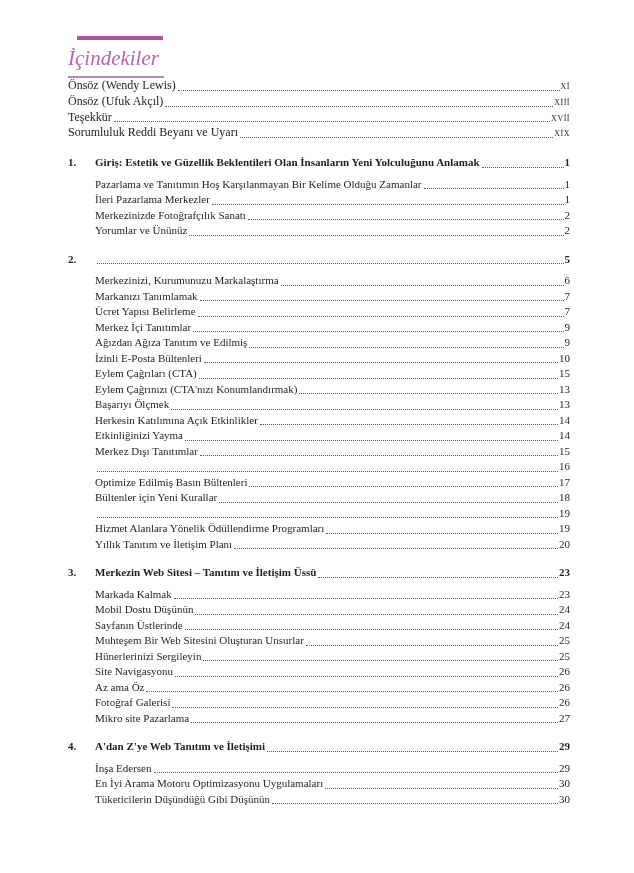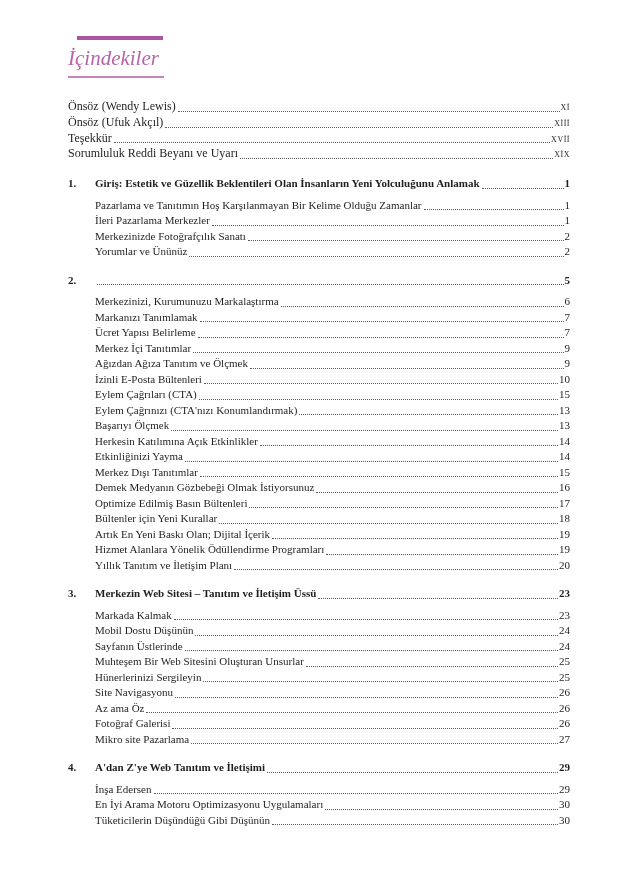--- a/index.html
+++ b/index.html
@@ -19,21 +19,20 @@
     box-sizing: border-box;
     width: 634px;
     height: 873px;
     padding: 36px 64px 20px 68px;
     background: #ffffff;
   }
 
   
   .masthead {
     width: 96px;
-    margin-bottom: 21px;
   }
   .masthead-bar {
     height: 4px;
     width: 86px;
     margin-left: 9px;
     background: var(--accent, #ab54a0);
   }
   .masthead-title {
     font-style: italic;
     font-size: 21px;
@@ -174,21 +173,21 @@
     <span class="toc-label">Ücret Yapısı Belirleme</span>
     <span class="dots"></span>
     <span class="toc-page">7</span>
   </div>
           <div class="toc-row">
     <span class="toc-label">Merkez İçi Tanıtımlar</span>
     <span class="dots"></span>
     <span class="toc-page">9</span>
   </div>
           <div class="toc-row">
-    <span class="toc-label">Ağızdan Ağıza Tanıtım ve Ölçmek</span>
+    <span class="toc-label">Ağızdan Ağıza Tanıtım ve Edilmiş</span>
     <span class="dots"></span>
     <span class="toc-page">9</span>
   </div>
           <div class="toc-row">
     <span class="toc-label">İzinli E-Posta Bültenleri</span>
     <span class="dots"></span>
     <span class="toc-page">10</span>
   </div>
           <div class="toc-row">
     <span class="toc-label">Eylem Çağrıları (CTA)</span>
@@ -214,36 +213,34 @@
     <span class="toc-label">Etkinliğinizi Yayma</span>
     <span class="dots"></span>
     <span class="toc-page">14</span>
   </div>
           <div class="toc-row">
     <span class="toc-label">Merkez Dışı Tanıtımlar</span>
     <span class="dots"></span>
     <span class="toc-page">15</span>
   </div>
           <div class="toc-row">
-    <span class="toc-label">Demek Medyanın Gözbebeği Olmak İstiyorsunuz</span>
     <span class="dots"></span>
     <span class="toc-page">16</span>
   </div>
           <div class="toc-row">
     <span class="toc-label">Optimize Edilmiş Basın Bültenleri</span>
     <span class="dots"></span>
     <span class="toc-page">17</span>
   </div>
           <div class="toc-row">
     <span class="toc-label">Bültenler için Yeni Kurallar</span>
     <span class="dots"></span>
     <span class="toc-page">18</span>
   </div>
           <div class="toc-row">
-    <span class="toc-label">Artık En Yeni Baskı Olan; Dijital İçerik</span>
     <span class="dots"></span>
     <span class="toc-page">19</span>
   </div>
           <div class="toc-row">
     <span class="toc-label">Hizmet Alanlara Yönelik Ödüllendirme Programları</span>
     <span class="dots"></span>
     <span class="toc-page">19</span>
   </div>
           <div class="toc-row">
     <span class="toc-label">Yıllık Tanıtım ve İletişim Planı</span>

